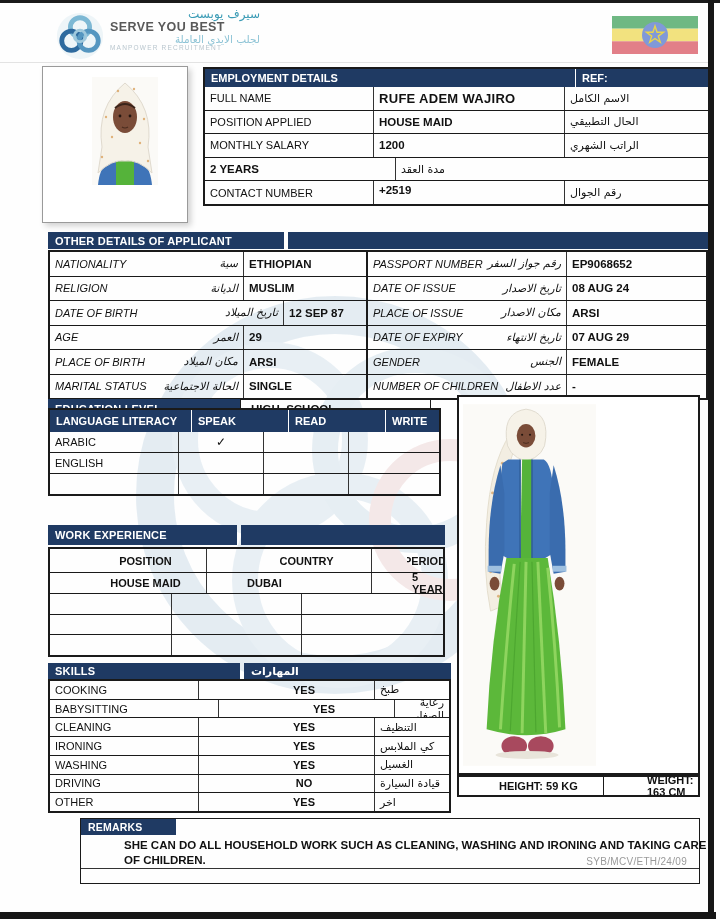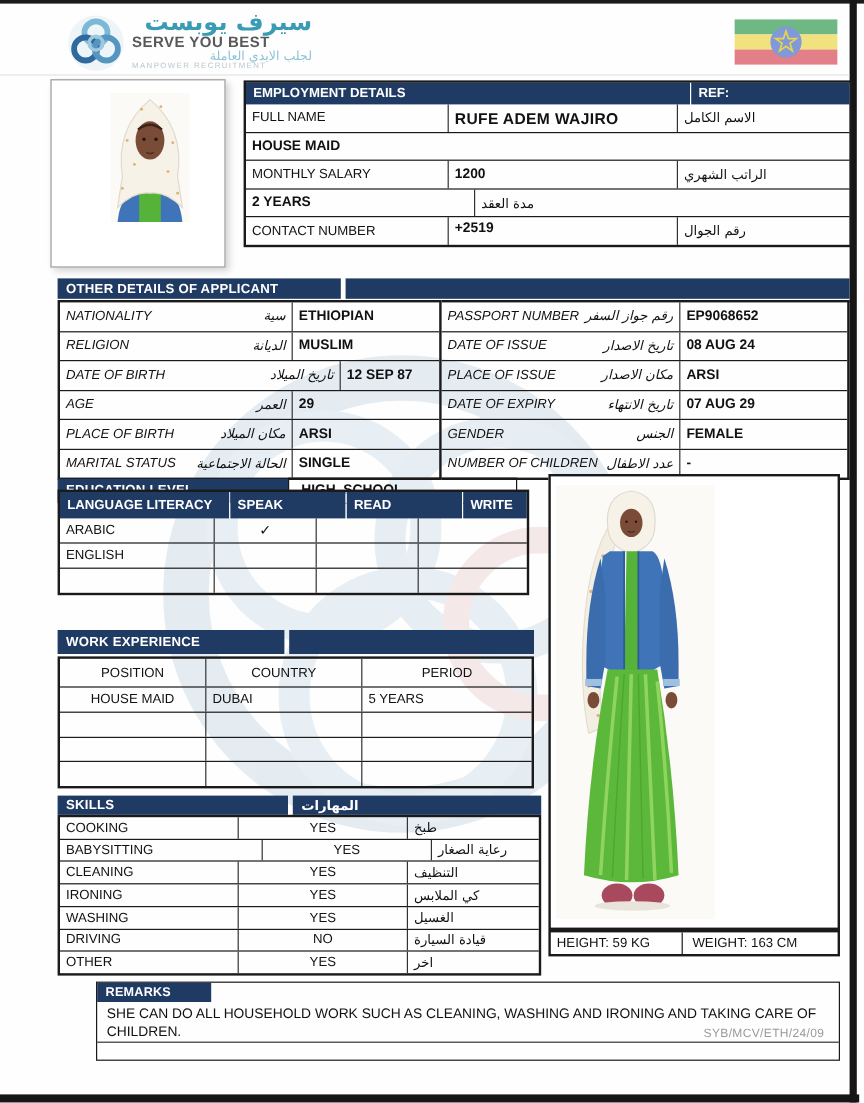--- a/index.html
+++ b/index.html
@@ -7,21 +7,21 @@
         font-family:"Liberation Sans",sans-serif;color:#111;}
   .abs{position:absolute;box-sizing:border-box;}
   .bar{background:#1f3a63;color:#fff;font-weight:700;font-size:11px;display:flex;
        align-items:center;padding:0 7px;letter-spacing:.2px;}
   .tbl{border:2px solid #1a1a1a;display:flex;flex-direction:column;background:transparent;}
   .trow{display:flex;flex:1;border-bottom:1.4px solid #1a1a1a;min-height:0;}
   .trow:last-child{border-bottom:none;}
   .tc{box-sizing:border-box;border-right:1px solid #333;display:flex;align-items:center;
       padding:0 5px;font-size:11px;color:#111;overflow:hidden;}
   .tc:last-child{border-right:none;}
-  .bold{font-weight:400;}
+  .bold{font-weight:700;margin-left:35px;}
   .cen{justify-content:center;}
   .rt{justify-content:flex-end;}
   .sb{justify-content:space-between;font-style:italic;}
   .arb{direction:rtl;font-family:"DejaVu Sans","Liberation Sans",sans-serif;font-size:11px;}
   .val{font-weight:700;font-size:11.5px;}
   .navy-gap{width:1px;background:#fff;}
   .hdr-navy{background:#1f3a63;color:#fff;font-weight:700;font-size:11px;
             display:flex;align-items:center;padding:0 6px;}
 </style>
 </head>
@@ -45,21 +45,21 @@
   <div class="abs" style="left:0;top:62px;width:708px;height:1px;background:#e3e3e3"></div>
 
   <svg class="abs" style="left:55px;top:11px;width:50px;height:50px" viewBox="0 0 52 52">
     <circle cx="26" cy="26" r="24" fill="#eef5f8"></circle>
     <circle cx="26" cy="17" r="10" fill="none" stroke="#7db8d4" stroke-width="5"></circle>
     <circle cx="17" cy="31" r="10" fill="none" stroke="#2e6a9e" stroke-width="5"></circle>
     <circle cx="35" cy="31" r="10" fill="none" stroke="#5596c0" stroke-width="5"></circle>
     <circle cx="26" cy="26" r="6" fill="none" stroke="#9fc8dc" stroke-width="3"></circle>
   </svg>
   <div class="abs" style="left:110px;top:8px;width:150px;line-height:1.05">
-    <div class="arb" style="color:#3a9bb5;font-weight:700;font-size:20px">سيرف يوبست</div>
+    <div class="arb" style="color:#3a9bb5;font-weight:400;font-size:12px">سيرف يوبست</div>
     <div style="color:#595959;font-weight:700;font-size:12.5px;letter-spacing:.4px">SERVE YOU BEST</div>
     <div class="arb" style="color:#8ec4d6;font-size:10.5px">لجلب الايدي العاملة</div>
     <div style="color:#b9c6ce;font-size:6.5px;letter-spacing:1.2px">MANPOWER RECRUITMENT</div>
   </div>
 
   <svg class="abs" style="left:612px;top:16px;width:86px;height:38px" viewBox="0 0 86 38">
     <rect x="0" y="0" width="86" height="12.7" fill="#6fb883"></rect>
     <rect x="0" y="12.7" width="86" height="12.7" fill="#f2e27f"></rect>
     <rect x="0" y="25.3" width="86" height="12.7" fill="#e27f88"></rect>
     <circle cx="43" cy="19" r="13" fill="#8099d8"></circle>
@@ -95,21 +95,23 @@
       <div class="hdr-navy" style="width:358px">EMPLOYMENT DETAILS</div>
       <div class="navy-gap"></div>
       <div class="hdr-navy" style="flex:1">REF:</div>
     </div>
     <div class="trow">
       <div class="tc" style="width:169px">FULL NAME</div>
       <div class="tc val" style="width:191px;font-size:13px;letter-spacing:.3px">RUFE ADEM WAJIRO</div>
       <div class="tc rt arb" style="flex:1">الاسم الكامل</div>
     </div>
     <div class="trow">
+      <div class="tc" style="width:169px">POSITION APPLIED</div>
       <div class="tc val" style="width:191px">HOUSE MAID</div>
+      <div class="tc rt arb" style="flex:1">الحال التطبيقي</div>
     </div>
     <div class="trow">
       <div class="tc" style="width:169px">MONTHLY SALARY</div>
       <div class="tc val" style="width:191px">1200</div>
       <div class="tc rt arb" style="flex:1">الراتب الشهري</div>
     </div>
     <div class="trow">
       <div class="tc val" style="width:191px">2 YEARS</div>
       <div class="tc rt arb" style="flex:1">مدة العقد</div>
     </div>

